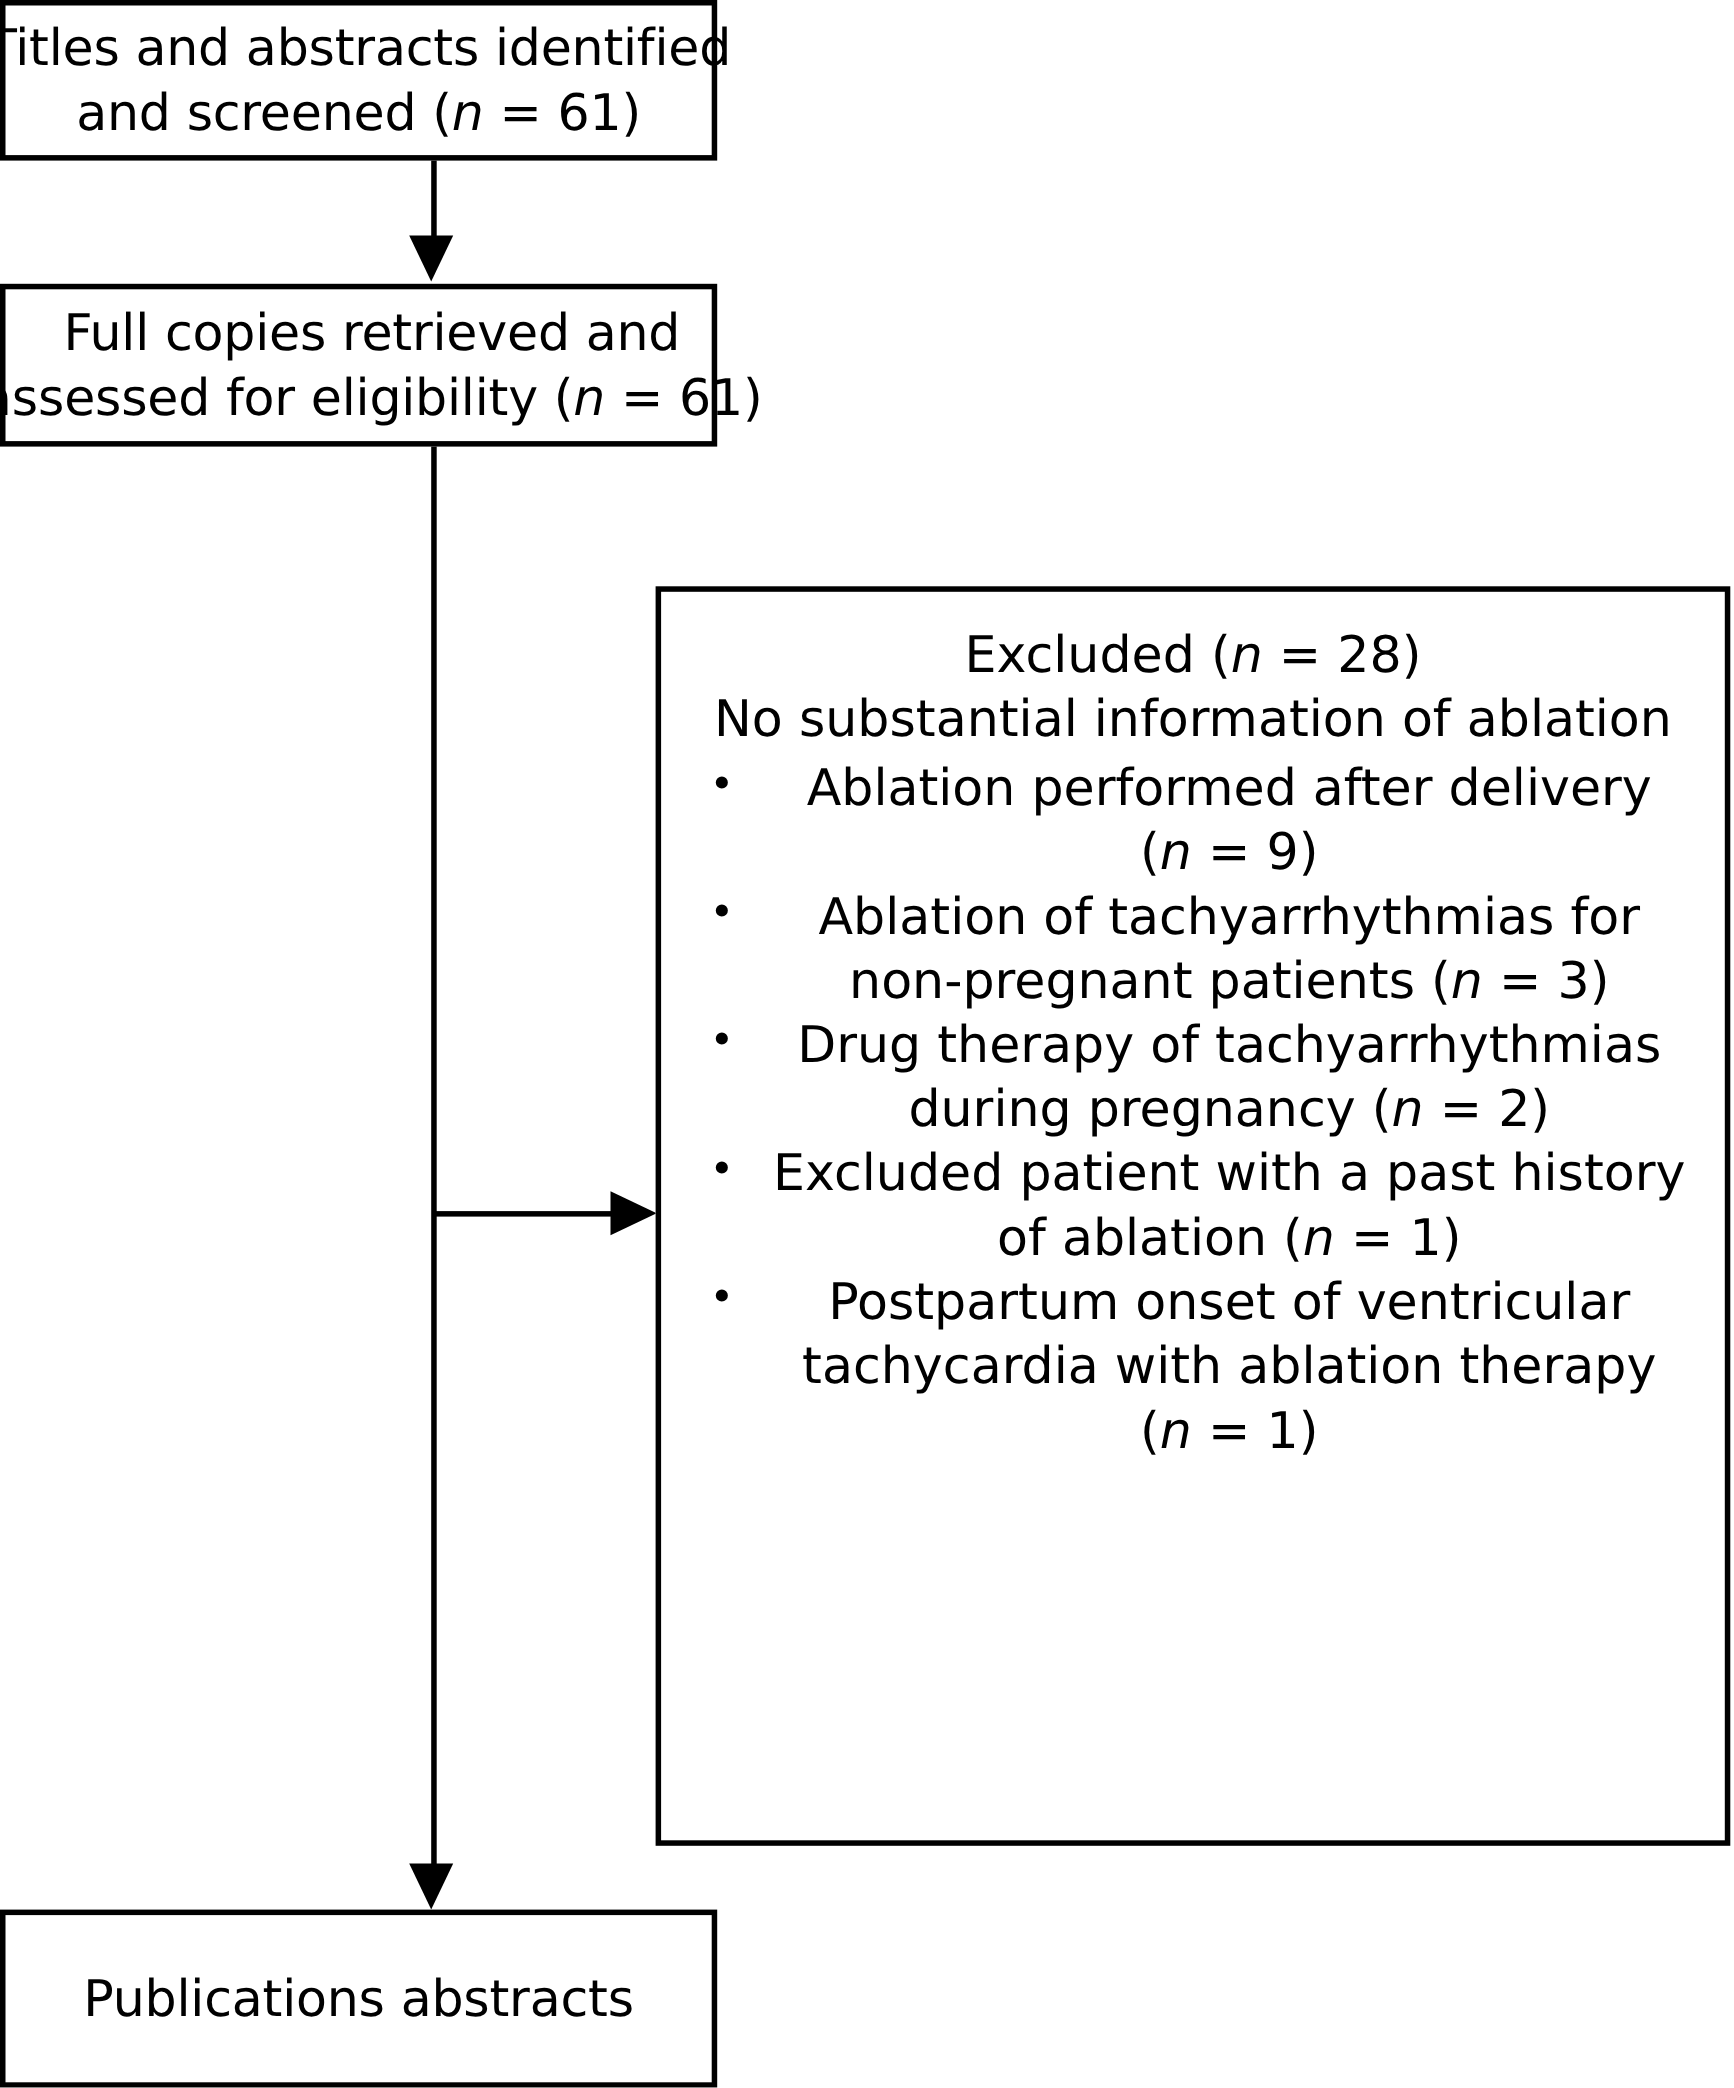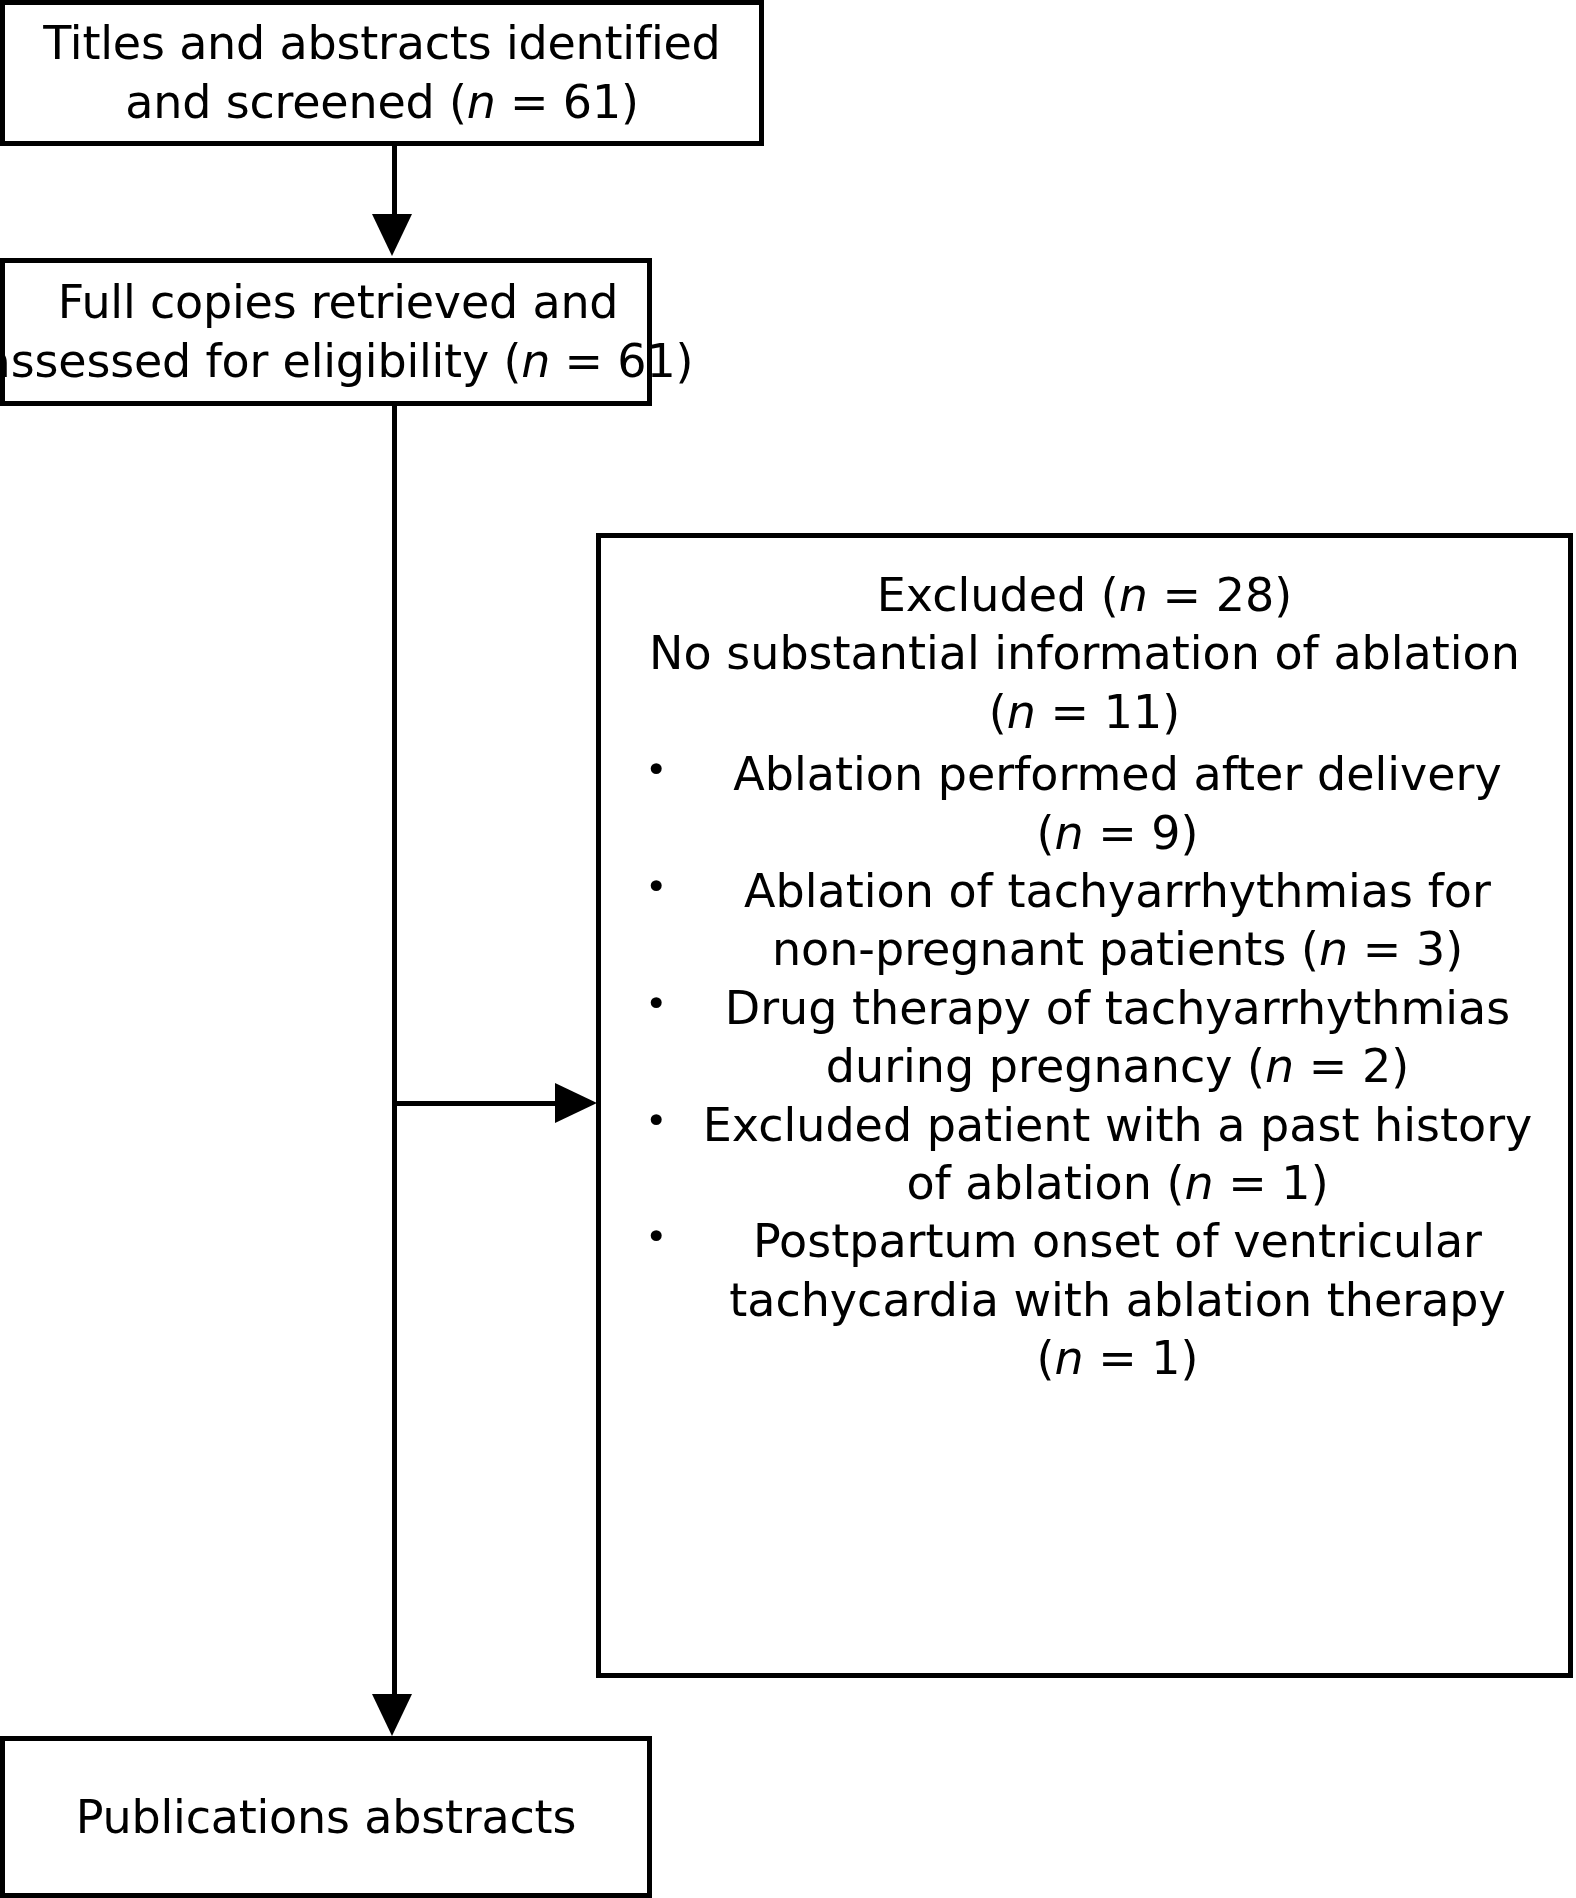--- a/index.html
+++ b/index.html
@@ -30,21 +30,21 @@
     text-align: center;
   }
   .box .line {
     display: block;
     font-size: 46px;
     line-height: 1.28;
     letter-spacing: -0.2px;
     white-space: nowrap;
   }
 
-  #box-screened   { left: 0px;   top: 0px;    width: 764px;  height: 146px; text-align: center; }
+  #box-screened   { left: 0px;   top: 0px;    width: 652px;  height: 146px; text-align: center; }
   #box-retrieved  { left: 0px;   top: 258px;  width: 652px;  height: 148px; padding-left: 24px; }
   #box-included   { left: 0px;   top: 1736px; width: 652px;  height: 162px; }
 
   
   #box-excluded {
     position: absolute;
     box-sizing: border-box;
     left: 596px;
     top: 533px;
     width: 977px;
@@ -140,21 +140,20 @@
 
   <div class="hline" id="conn-3-line"></div>
   <div class="arrow-right" id="conn-3-head"></div>
 
   <div id="box-excluded">
 
     <div class="head"><span>Excluded (</span><span class="ital">n</span><span> = 28)</span></div>
 
     <div class="head">No substantial information of ablation</div>
 
-    <div class="head"><span>(</span><span class="ital">n</span><span> = 11)</span></div>
 
     <ul id="excluded-list">
 
       <li><span>Ablation performed after delivery</span><br><span>(</span><span class="ital">n</span><span> = 9)</span></li>
 
       <li><span>Ablation of tachyarrhythmias for non-pregnant patients </span><span>(</span><span class="ital">n</span><span> = 3)</span></li>
 
       <li><span>Drug therapy of tachyarrhythmias during pregnancy </span><span>(</span><span class="ital">n</span><span> = 2)</span></li>
 
       <li><span>Excluded patient with a past history of ablation </span><span>(</span><span class="ital">n</span><span> = 1)</span></li>

